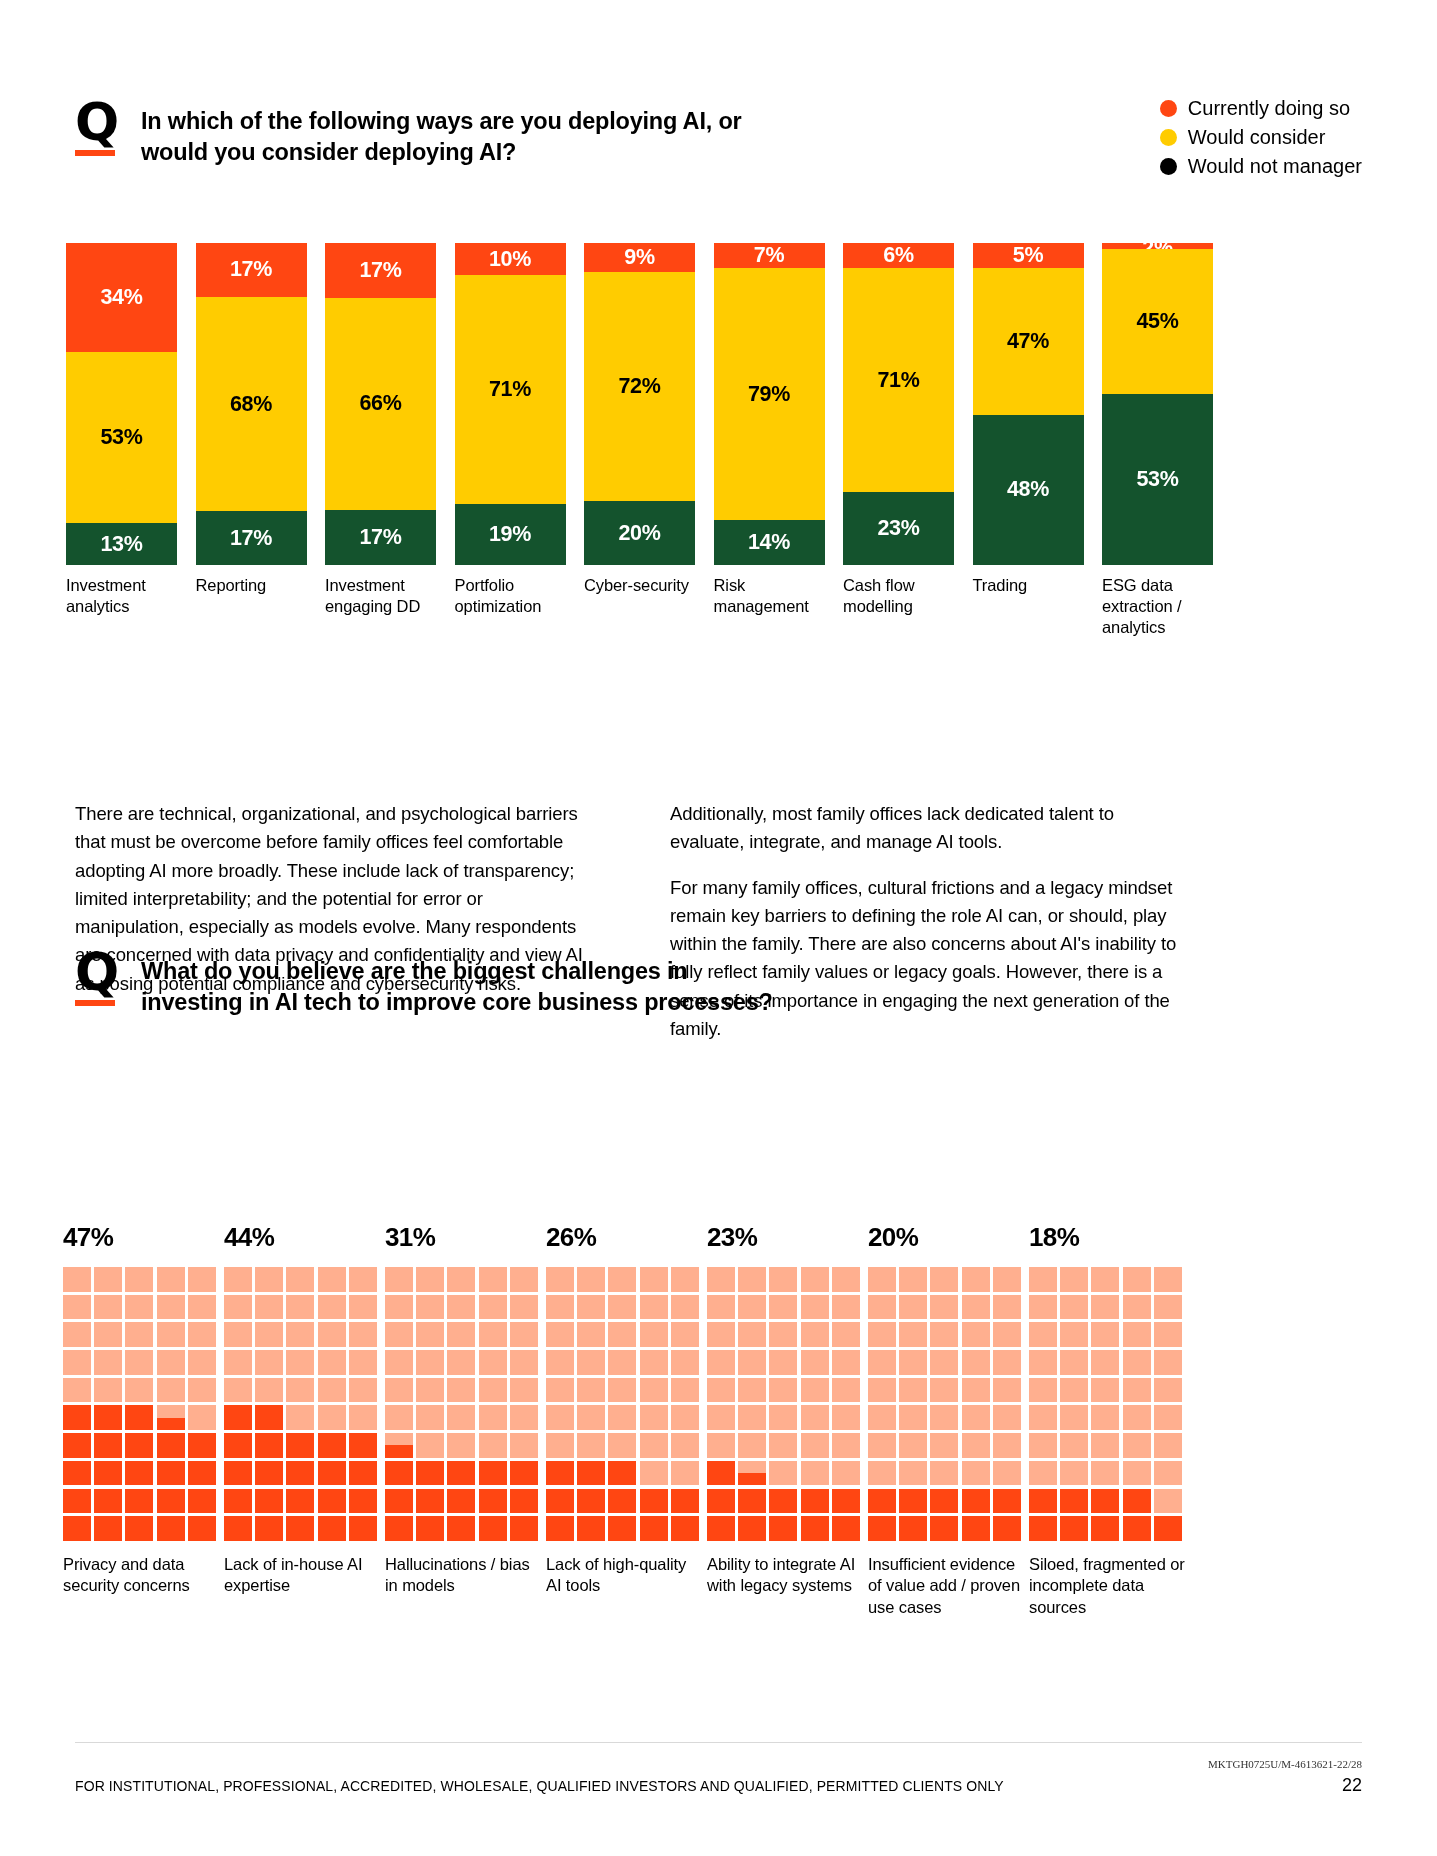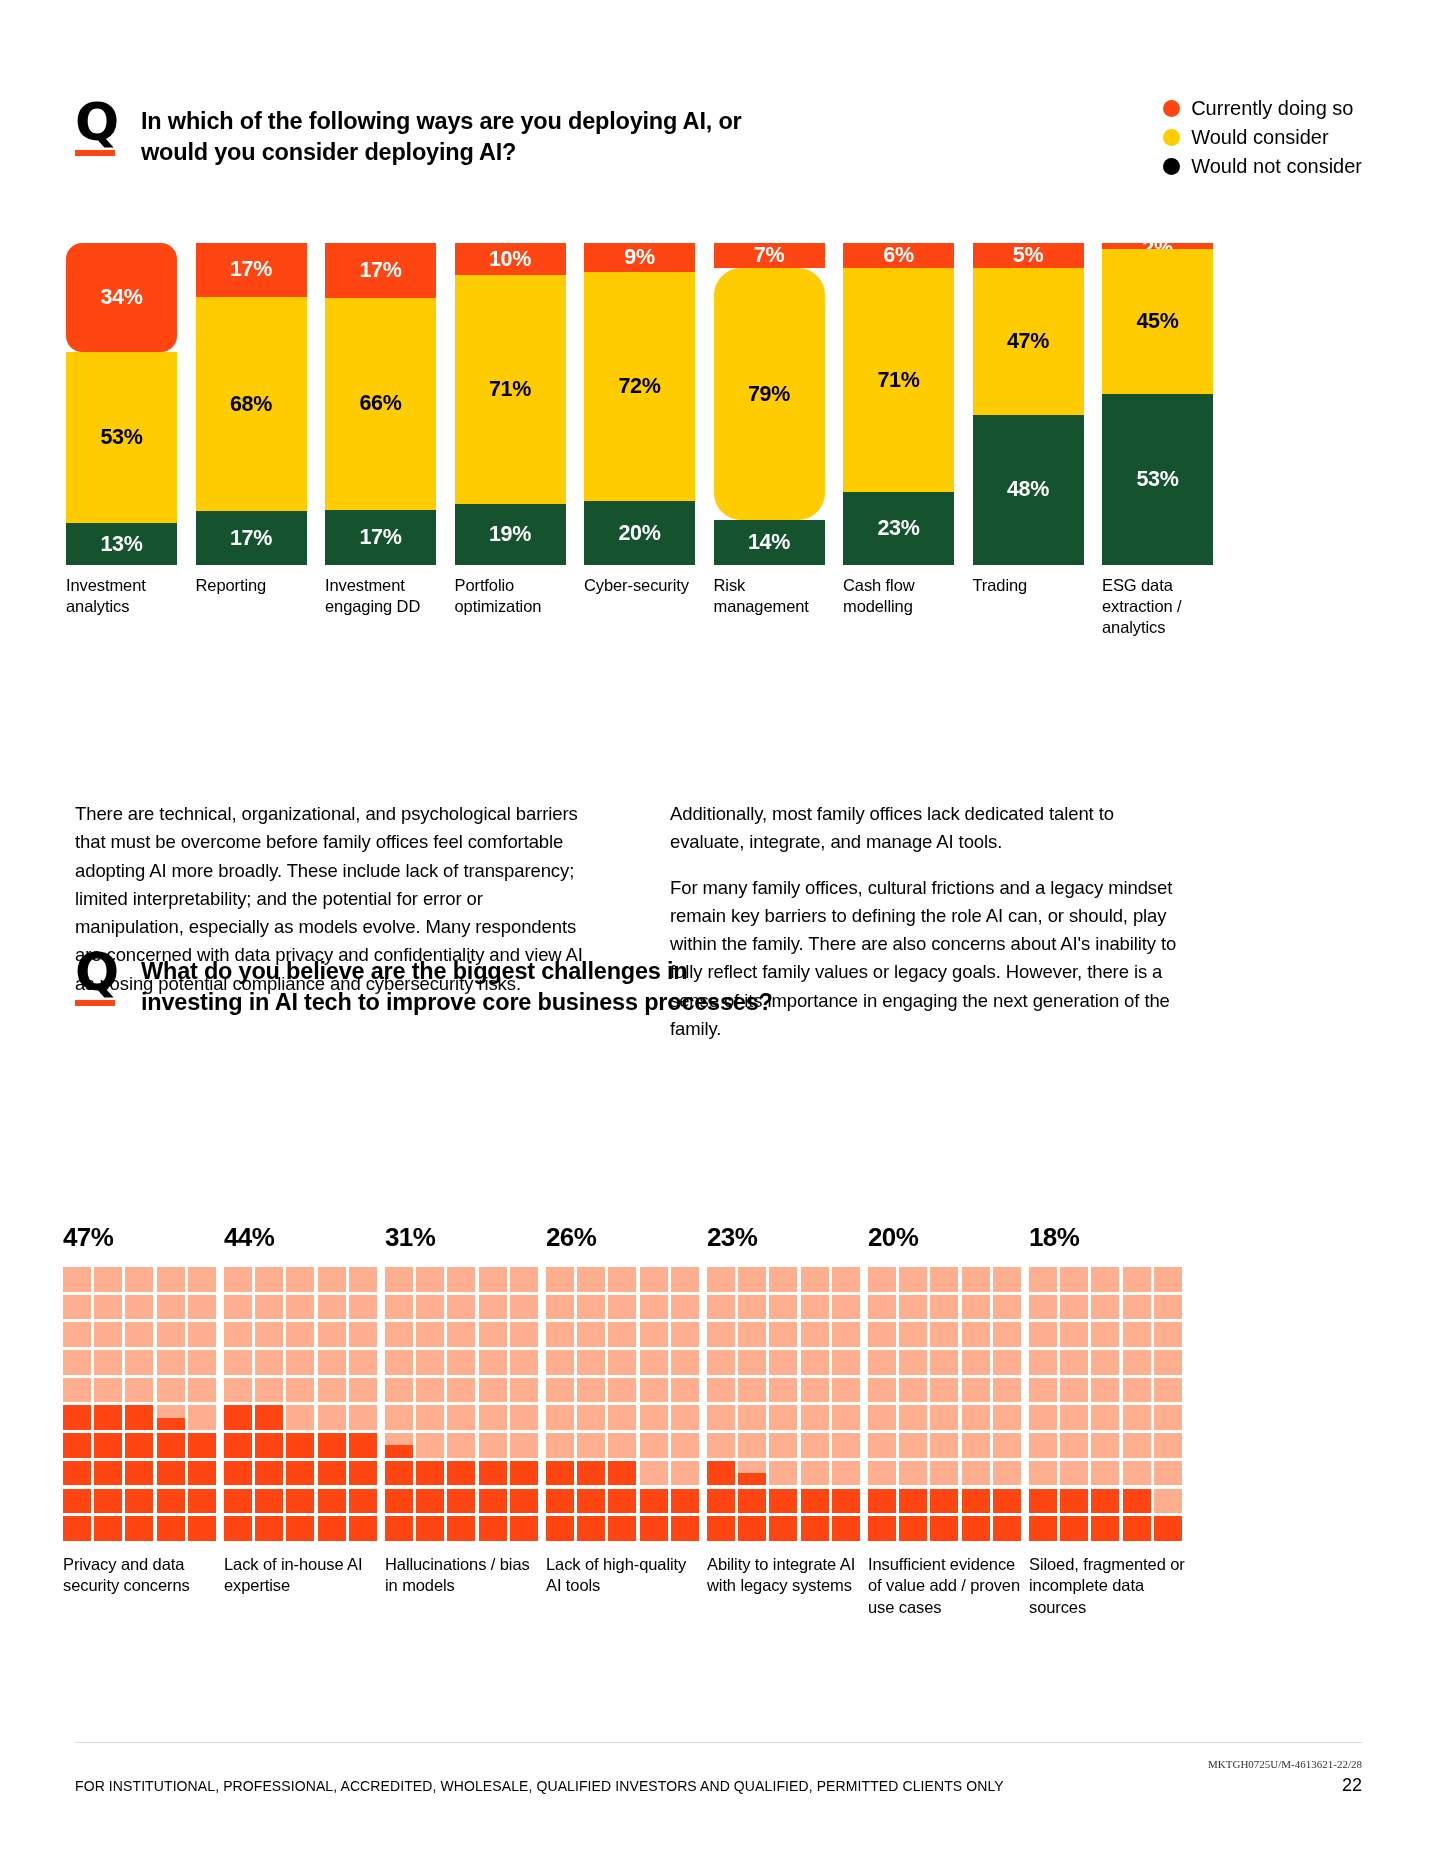--- a/index.html
+++ b/index.html
@@ -106,28 +106,28 @@
     <div class="legend-row">
       <span class="legend-dot" style="background:#FF4612"></span>
       <span class="legend-label">Currently doing so</span>
     </div>
     <div class="legend-row">
       <span class="legend-dot" style="background:#FFCC00"></span>
       <span class="legend-label">Would consider</span>
     </div>
     <div class="legend-row">
       <span class="legend-dot" style="background:#000000"></span>
-      <span class="legend-label">Would not consider</span>
+      <span class="legend-label">Would not manager</span>
     </div>
   </div>
 
   <div class="stacked-chart" id="stacked-chart">
       <div class="sb-col">
         <div class="sb-bars">
-          <div class="seg seg-red" style="flex: 34 0 0px; border-radius: 16px;">
+          <div class="seg seg-red" style="flex: 34 0 0px;">
             <span class="seg-label">34%</span>
           </div>
           <div class="seg seg-yellow" style="flex: 53 0 0px;">
             <span class="seg-label">53%</span>
           </div>
           <div class="seg seg-black" style="flex: 13 0 0px;">
             <span class="seg-label">13%</span>
           </div>
         </div>
         <div class="sb-cat">Investment analytics</div>
@@ -186,21 +186,21 @@
             <span class="seg-label">20%</span>
           </div>
         </div>
         <div class="sb-cat">Cyber-security</div>
       </div>
       <div class="sb-col">
         <div class="sb-bars">
           <div class="seg seg-red" style="flex: 7 0 0px;">
             <span class="seg-label">7%</span>
           </div>
-          <div class="seg seg-yellow" style="flex: 79 0 0px; border-radius: 27px;">
+          <div class="seg seg-yellow" style="flex: 79 0 0px;">
             <span class="seg-label">79%</span>
           </div>
           <div class="seg seg-black" style="flex: 14 0 0px;">
             <span class="seg-label">14%</span>
           </div>
         </div>
         <div class="sb-cat">Risk management</div>
       </div>
       <div class="sb-col">
         <div class="sb-bars">

